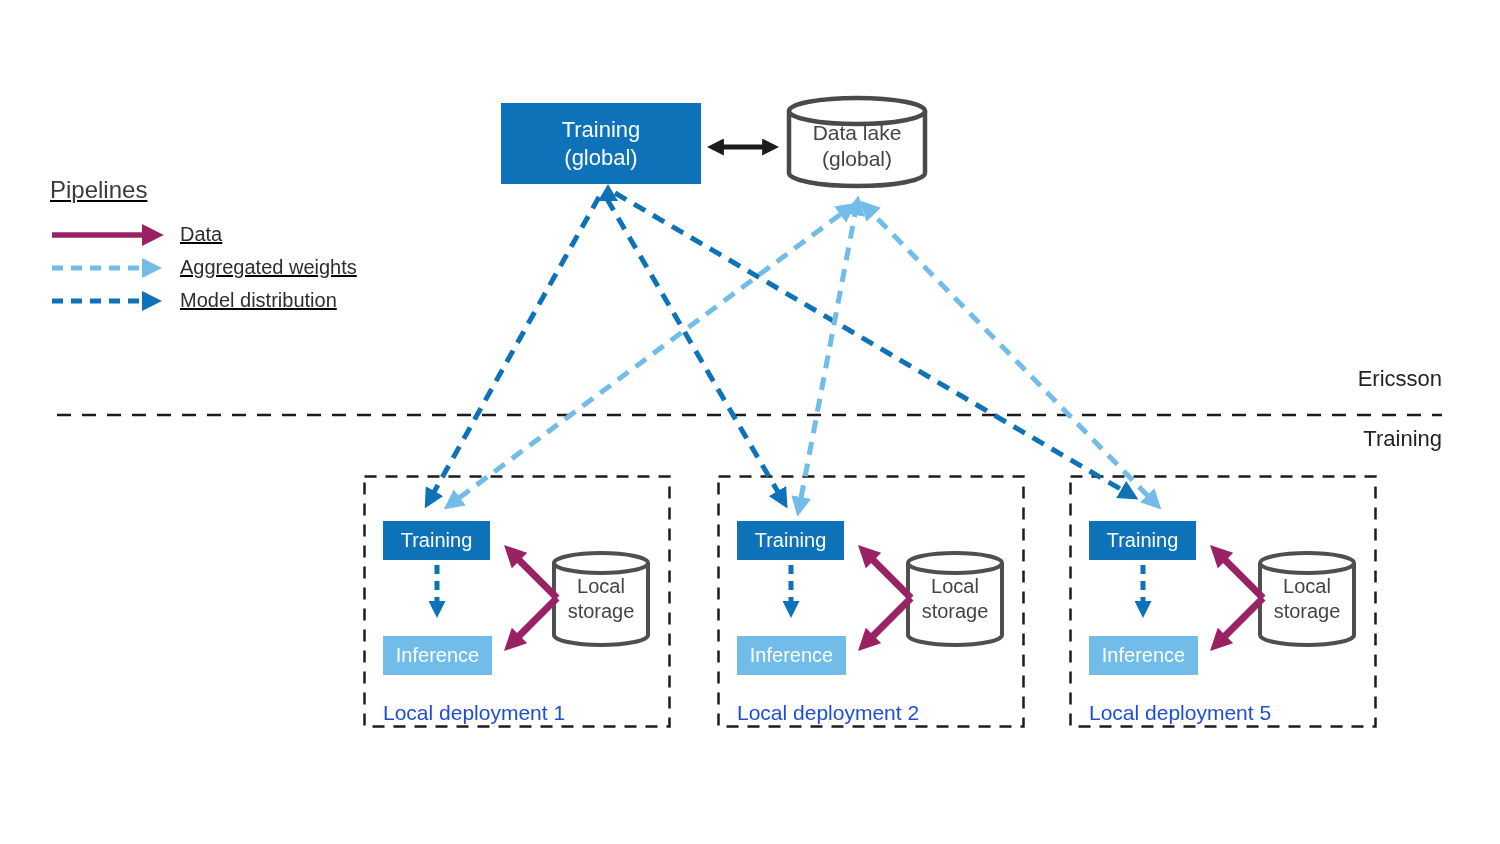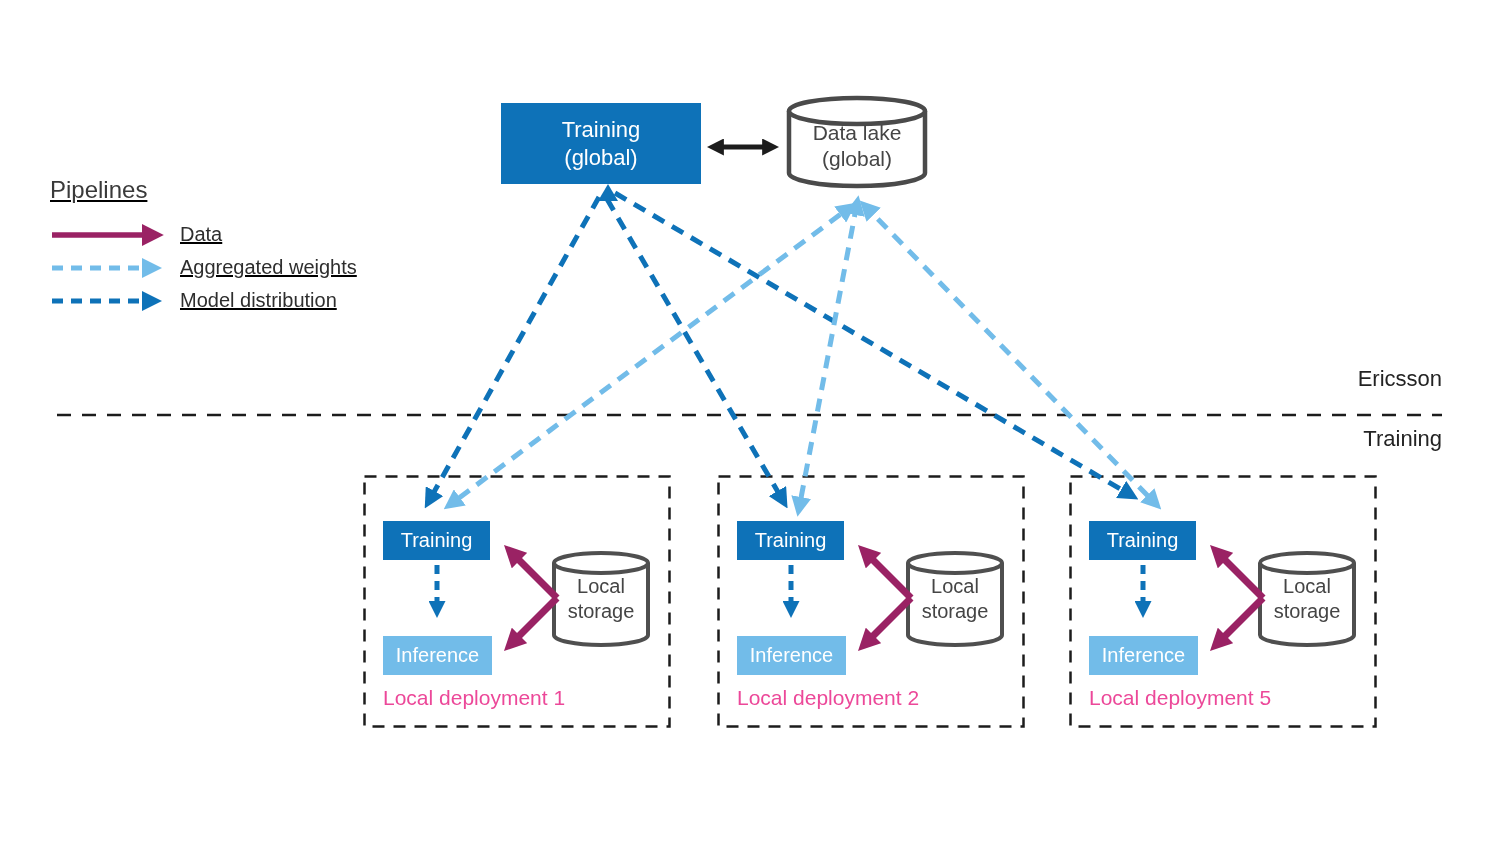--- a/index.html
+++ b/index.html
@@ -44,21 +44,21 @@
   .node-inference{
     position:absolute;left:20px;top:145px;width:109px;height:39px;background:#72bce9;
     color:#fff;display:flex;align-items:center;justify-content:center;font-size:20px;margin-top:16px;
   }
   .storage-text{
     position:absolute;left:189px;top:82px;width:98px;height:84px;
     display:flex;flex-direction:column;align-items:center;justify-content:center;
     color:#454545;font-size:20px;line-height:25px;
   }
   .deployment-label{
-    position:absolute;left:20px;top:211px;font-size:21px;color:#ec4899;white-space:nowrap;
+    position:absolute;left:20px;top:226px;font-size:21px;color:#1d4ed8;white-space:nowrap;
   }
   #overlay{position:absolute;left:0;top:0;z-index:5;pointer-events:none;}
   .layer{z-index:2;}
 </style>
 </head>
 <body>
 
 <div id="canvas">
 
   <svg width="0" height="0" style="position:absolute">

